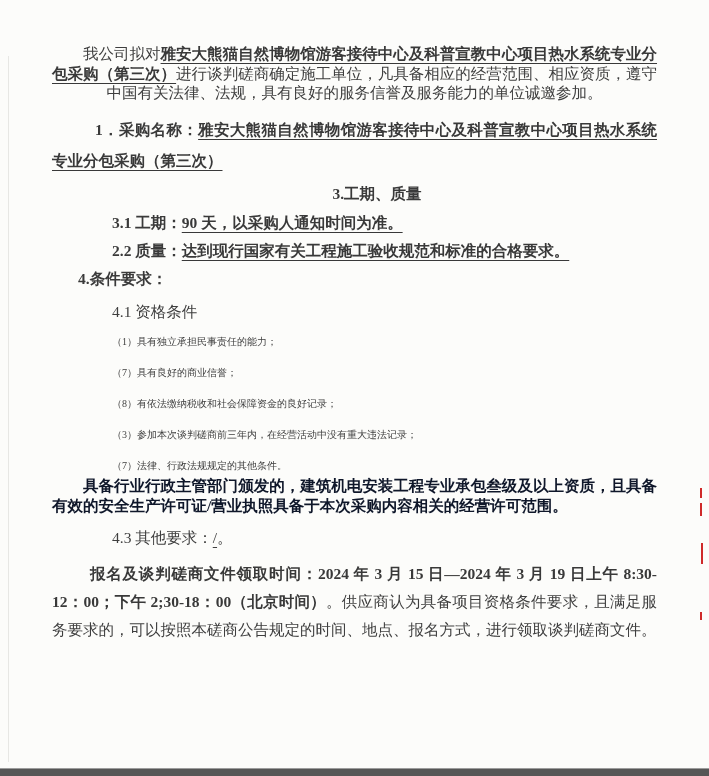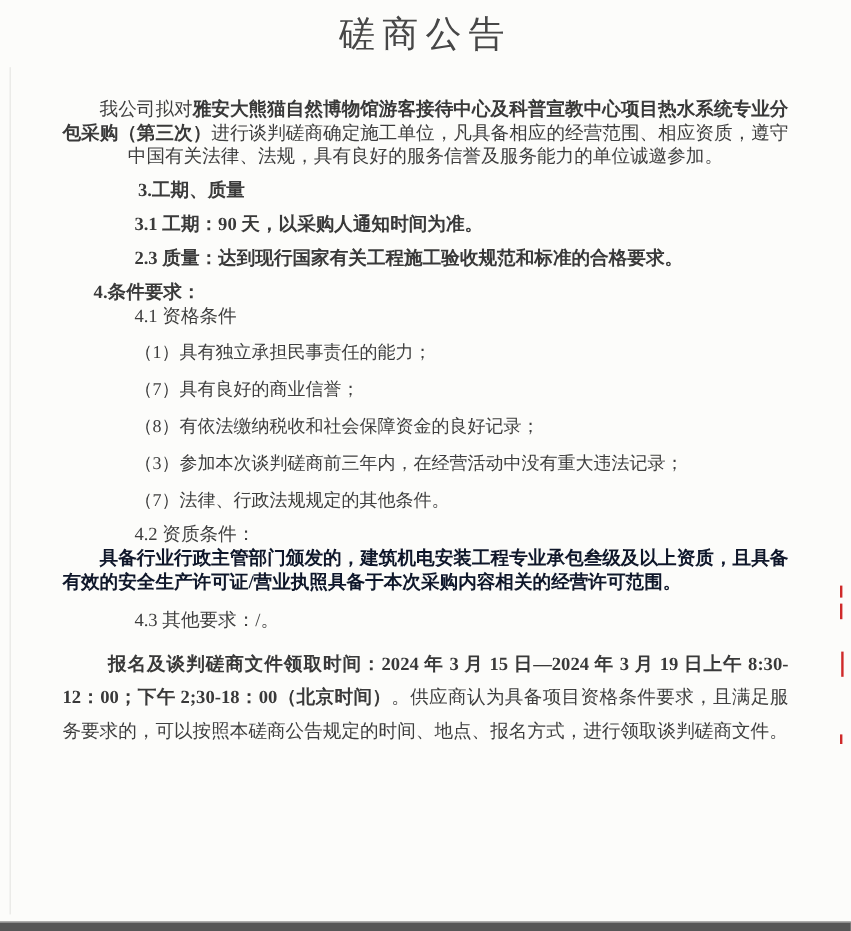--- a/index.html
+++ b/index.html
@@ -29,44 +29,45 @@
 
   .intro {
     margin-top: 34px;
     line-height: 19.5px;
     text-align: justify;
     text-align-last: center;
     text-indent: 2em;
   }
   .b { font-weight: 700; color: #393939; }
   .u {
+    text-decoration: underline;
     text-underline-offset: 4px;
     text-decoration-thickness: 1px;
   }
 
   .item1 {
     margin-top: 11px;
     line-height: 31px;
     text-indent: 43px;
     text-align: justify;
   }
   .item2 { margin-top: 1px; line-height: 20px; margin-left: 38px; }
   .h-num { font-weight: 700; color: #3a3a3a; }
-  .item3 { margin-top: 8px; line-height: 20px; margin-left: 63px; }
+  .item3 { margin-top: 8px; line-height: 20px; margin-left: 45px; text-align: center; }
   .sub   { margin-left: 60px; line-height: 20px; }
   .i3-1 { margin-top: 9px; }
   .i3-2 { margin-top: 8px; }
   .item4 { margin-top: 8px; line-height: 20px; margin-left: 26px; }
-  .i4-1 { }
+  .i4-1 { margin-top: 13px; }
 
   .qual-list { list-style: none; margin: 2px 0 0 0; padding: 0; }
   .qual-list li {
     margin: 10px 0 0 60px;
     line-height: 20px;
-    font-size: 15px;
+    font-size: 10px;
   }
   .qual-list li + li { margin-top: 11px; }
 
   .i4-2 { margin-top: 8px; }
   .p4-2 {
     margin-top: 0;
     line-height: 20.5px;
     text-indent: 2em;
     text-align: justify;
     font-weight: 700;
@@ -95,45 +96,44 @@
   .red-mark.m1 { left: 700px; top: 488px; height: 10px; }
   .red-mark.m2 { left: 700px; top: 503px; height: 13px; }
   .red-mark.m3 { left: 701px; top: 543px; height: 21px; }
   .red-mark.m4 { left: 700px; top: 612px; height: 8px; }
 </style>
 </head>
 <body>
 
 <div class="page">
 
-  <div class="doc-title">磋商公告</div>
 
   <p class="intro"><span>我公司拟对</span><span class="b u">雅安大熊猫自然博物馆游客接待中心及科普宣教中心项目热水系统专业分包采购（第三次）</span><span>进行谈判磋商确定施工单位，凡具备相应的经营范围、相应资质，遵守中国有关法律、法规，具有良好的服务信誉及服务能力的单位诚邀参加。</span></p>
 
+  <p class="item1"><span class="h-num">1．采购名称：</span><span class="b u">雅安大熊猫自然博物馆游客接待中心及科普宣教中心项目热水系统专业分包采购（第三次）</span></p>
 
 
   <p class="item3 h-num">3.工期、质量</p>
 
   <p class="sub i3-1"><span class="h-num">3.1 工期：</span><span class="b u">90 天，以采购人通知时间为准。</span></p>
 
-  <p class="sub i3-2"><span class="h-num">2.3 质量：</span><span class="b u">达到现行国家有关工程施工验收规范和标准的合格要求。</span></p>
+  <p class="sub i3-2"><span class="h-num">2.2 质量：</span><span class="b u">达到现行国家有关工程施工验收规范和标准的合格要求。</span></p>
 
   <p class="item4 h-num">4.条件要求：</p>
 
   <p class="sub i4-1">4.1 资格条件</p>
 
   <ul class="qual-list">
     <li>（1）具有独立承担民事责任的能力；</li>
     <li>（7）具有良好的商业信誉；</li>
     <li>（8）有依法缴纳税收和社会保障资金的良好记录；</li>
     <li>（3）参加本次谈判磋商前三年内，在经营活动中没有重大违法记录；</li>
     <li>（7）法律、行政法规规定的其他条件。</li>
   </ul>
 
-  <p class="sub i4-2">4.2 资质条件：</p>
 
   <p class="p4-2">具备行业行政主管部门颁发的，建筑机电安装工程专业承包叁级及以上资质，且具备有效的安全生产许可证/营业执照具备于本次采购内容相关的经营许可范围。</p>
 
   <p class="sub i4-3"><span>4.3 其他要求：</span><span class="u">/</span><span>。</span></p>
 
   <p class="closing"><span class="b">报名及谈判磋商文件领取时间：</span><span class="b">2024 年 3 月 15 日—2024 年 3 月 19 日上午 8:30-12：00；下午 2;30-18：00（北京时间）</span><span>。供应商认为具备项目资格条件要求，且满足服务要求的，可以按照本磋商公告规定的时间、地点、报名方式，进行领取谈判磋商文件。</span></p>
 
   <div class="left-scan-line"></div>
   <div class="bottom-scan-band" style="background: rgb(86, 86, 86);"></div>
   <div class="red-mark m1" style="background: rgb(207, 42, 42);"></div>

